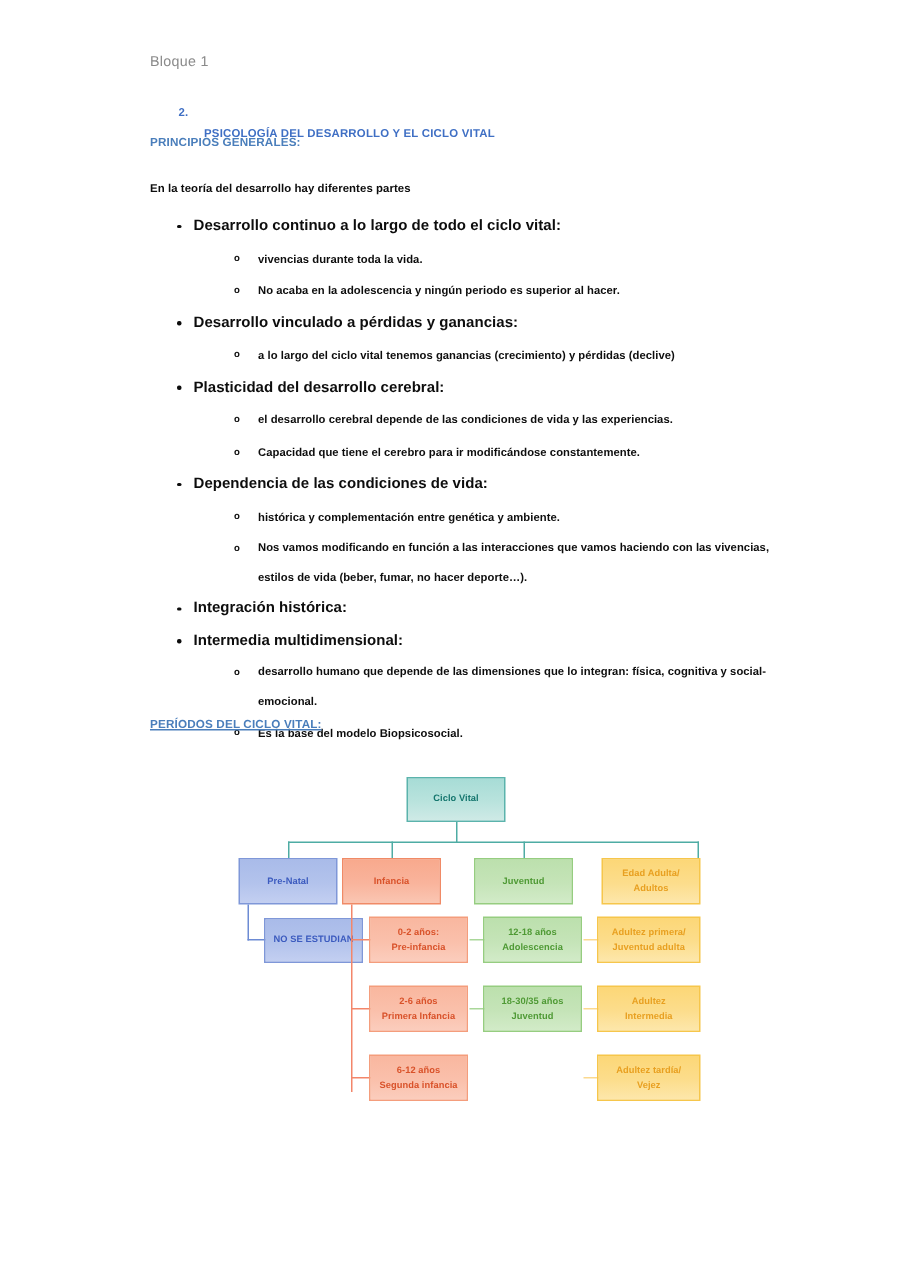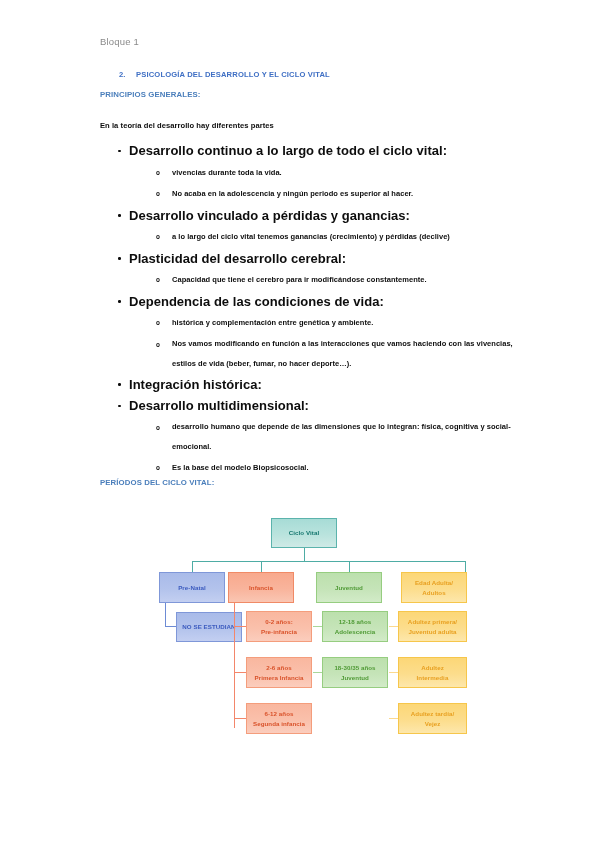--- a/index.html
+++ b/index.html
@@ -14,40 +14,40 @@
   .doc{position:absolute;left:0;top:0;width:599px;}
   .bloque{
     position:absolute;left:84px;top:36px;
     font-size:9.5px;color:#8a8a8a;letter-spacing:.2px;
   }
   .h-num{
     position:absolute;left:103px;top:70px;
     font-size:7.6px;font-weight:bold;color:#3f6fc4;letter-spacing:.15px;
   }
   .h-title{
-    position:absolute;left:120px;top:70px;
+    position:absolute;left:120px;top:84px;
     font-size:7.6px;font-weight:bold;color:#3f6fc4;letter-spacing:.15px;
   }
   .h-sub{
     position:absolute;left:84px;top:90px;
     font-size:7.8px;font-weight:bold;color:#4a7ebb;letter-spacing:.1px;
   }
   .lead{
     position:absolute;left:84px;top:121px;
     font-size:7.6px;font-weight:bold;color:#0d0d0d;letter-spacing:.05px;
   }
 
   ul.lvl1{
     position:absolute;left:84px;top:140px;width:470px;
     margin:0;padding:0;list-style:none;
   }
   ul.lvl1 > li{position:relative;margin:0 0 0 0;}
   .b1{
     position:relative;padding-left:29px;
-    font-size:13px;font-weight:bold;color:#0d0d0d;
+    font-size:10px;font-weight:bold;color:#0d0d0d;
     line-height:21.5px;letter-spacing:.03px;
   }
   .b1::before{
     content:"";position:absolute;left:18px;top:9.5px;
     width:2.6px;height:2.6px;background:#0d0d0d;border-radius:50%;
   }
   ul.lvl2{margin:0;padding:0;list-style:none;}
   .b2{
     position:relative;padding-left:72px;
     font-size:7.5px;font-weight:bold;color:#0d0d0d;
@@ -55,21 +55,21 @@
   }
   .b2::before{
     content:"o";position:absolute;left:56px;top:0;
     font-size:6.4px;font-weight:bold;color:#0d0d0d;line-height:21.5px;
   }
   .b2.wrap{line-height:20px;padding-right:4px;text-align:justify;}
   .b2.wrap .l2{display:block;}
 
   .h-periodos{
     position:absolute;left:84px;top:478px;
-    font-size:7.8px;font-weight:bold;color:#4a7ebb;letter-spacing:.1px;
+    font-size:7.8px;font-weight:bold;color:#4a7ebb;letter-spacing:.1px;text-decoration:underline;
   }
 
   
   .diagram{position:absolute;left:137px;top:512px;width:325px;height:232px;}
   .box{
     position:absolute;box-sizing:border-box;
     display:flex;align-items:center;justify-content:center;
     text-align:center;font-size:6.2px;font-weight:bold;
     line-height:9.5px;letter-spacing:.05px;padding:1px 2px;
     border:0.7px solid rgba(255,255,255,0);
@@ -137,41 +137,42 @@
       <li>
         <div class="b1">Desarrollo vinculado a pérdidas y ganancias:</div>
         <ul class="lvl2">
           <li class="b2">a lo largo del ciclo vital tenemos ganancias (crecimiento) y pérdidas (declive)</li>
         </ul>
       </li>
 
       <li>
         <div class="b1">Plasticidad del desarrollo cerebral:</div>
         <ul class="lvl2">
+          <li class="b2">el desarrollo cerebral depende de las condiciones de vida y las experiencias.</li>
           <li class="b2">Capacidad que tiene el cerebro para ir modificándose constantemente.</li>
         </ul>
       </li>
 
       <li>
         <div class="b1">Dependencia de las condiciones de vida:</div>
         <ul class="lvl2">
           <li class="b2">histórica y complementación entre genética y ambiente.</li>
           <li class="b2 wrap">
             <span class="l2">Nos vamos modificando en función a las interacciones que vamos haciendo con las vivencias,</span>
             <span class="l2">estilos de vida (beber, fumar, no hacer deporte…).</span>
           </li>
         </ul>
       </li>
 
       <li>
         <div class="b1">Integración histórica:</div>
       </li>
 
       <li>
-        <div class="b1">Desarrollo multidimensional:</div>
+        <div class="b1">Intermedia multidimensional:</div>
         <ul class="lvl2">
           <li class="b2 wrap">
             <span class="l2">desarrollo humano que depende de las dimensiones que lo integran: física, cognitiva y social-</span>
             <span class="l2">emocional.</span>
           </li>
           <li class="b2">Es la base del modelo Biopsicosocial.</li>
         </ul>
       </li>
 
     </ul>

